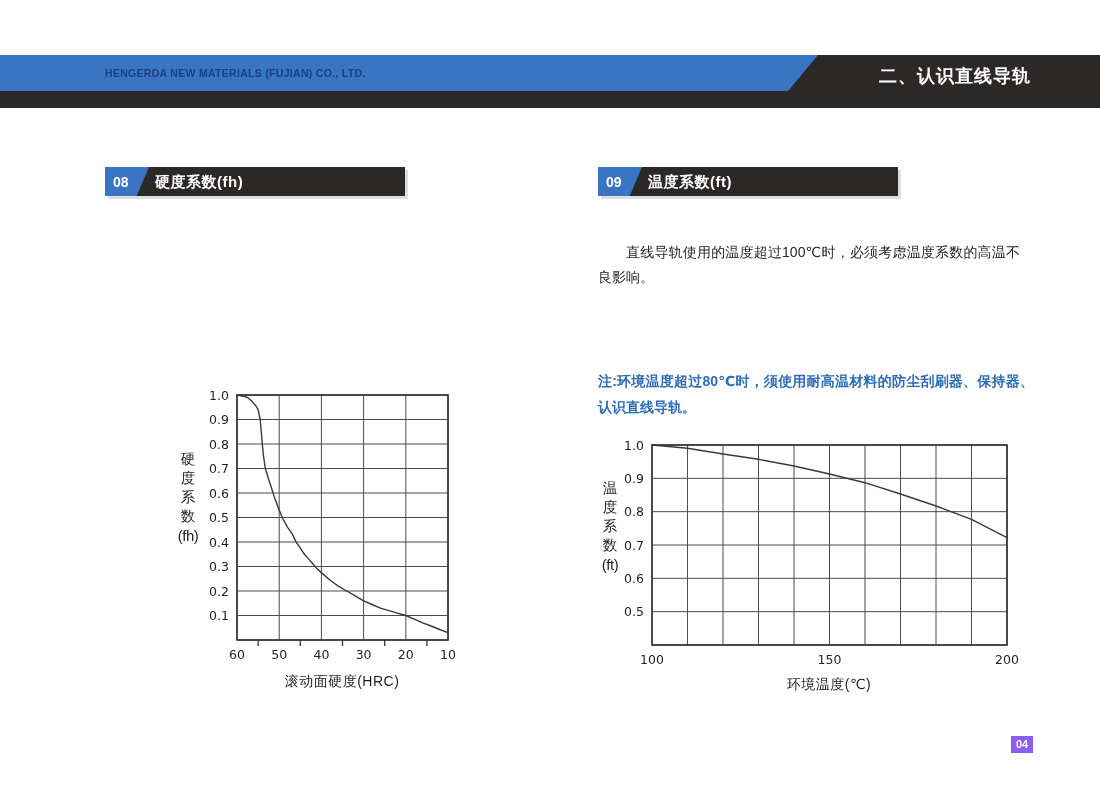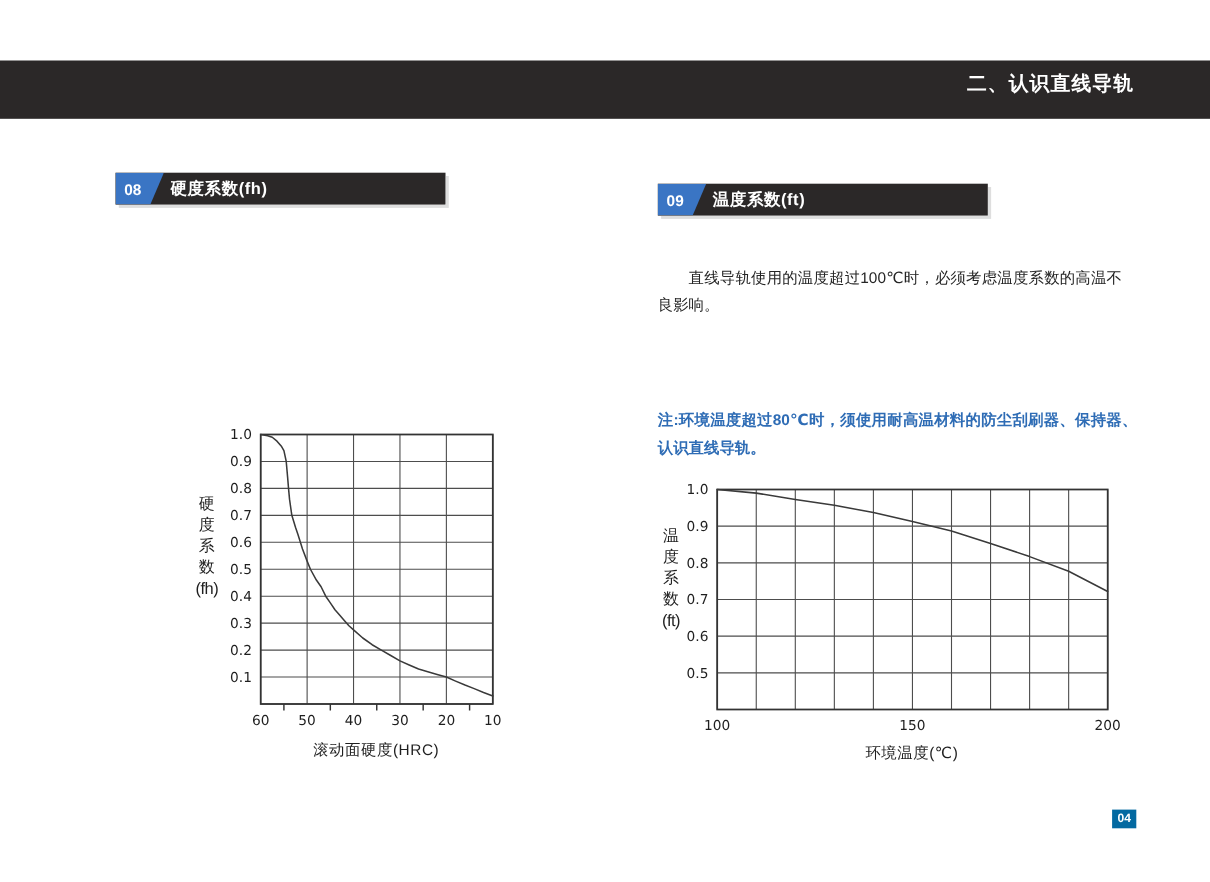--- a/index.html
+++ b/index.html
@@ -65,23 +65,26 @@
     color:#fff; font-size:11px; font-weight:bold; text-align:center;
     line-height:17px;
   }
 </style>
 </head>
 <body>
 
 <div class="page">
 
   <div class="band-dark" style="background: rgb(43, 40, 40);"></div>
+  <div class="band-blue" style="background: rgb(58, 117, 196);">
+    <div class="company" style="color: rgb(28, 63, 125);">HENGERDA NEW MATERIALS (FUJIAN) CO., LTD.</div>
+  </div>
   <div class="page-title">二、认识直线导轨</div>
 
-  <div class="sec-bar" style="left:105px; top:157px; width:300px;">
+  <div class="sec-bar" style="left:105px; top:167px; width:300px;">
     <div class="bar-bg" style="background: rgb(43, 40, 40);"></div>
     <div class="sec-badge" style="background: rgb(58, 117, 196);">08</div>
     <div class="sec-title">硬度系数(fh)</div>
   </div>
 
   <div class="sec-bar" style="left:598px; top:167px; width:300px;">
     <div class="bar-bg" style="background: rgb(43, 40, 40);"></div>
     <div class="sec-badge" style="background: rgb(58, 117, 196);">09</div>
     <div class="sec-title">温度系数(ft)</div>
   </div>
@@ -179,15 +182,15 @@
     </div>
   <div class="ylabel" style="left: 594px; top: 479px;">
       <div>温</div>
       <div>度</div>
       <div>系</div>
       <div>数</div>
       <div class="suffix">(ft)</div>
     </div>
   <div class="xlabel" id="xl1" style="left: 719px; top: 676px;">环境温度(℃)</div>
 
-  <div class="page-num" style="background: #0369a1;">04</div>
+  <div class="page-num" style="background: #8b5cf6;">04</div>
 
 </div>
 
 </body></html>

